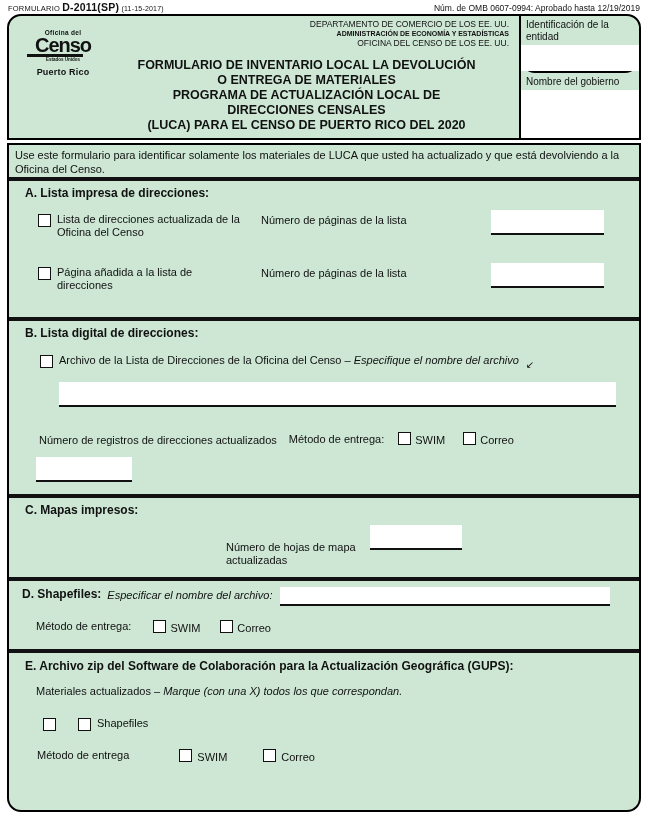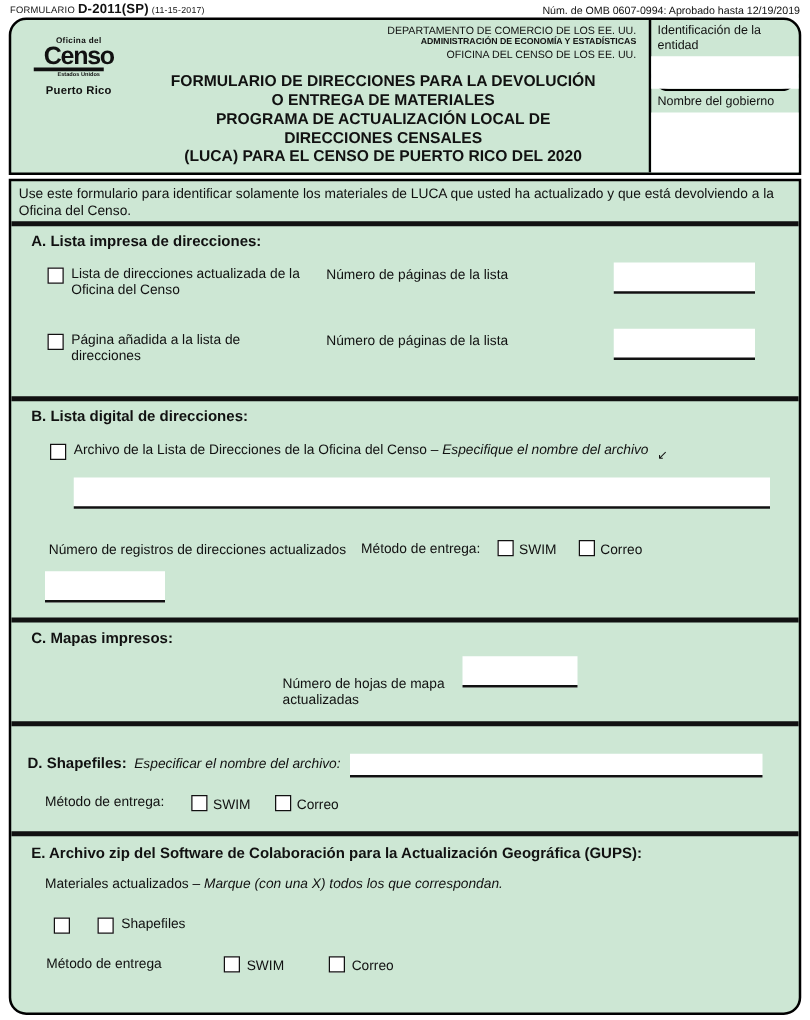--- a/index.html
+++ b/index.html
@@ -33,21 +33,21 @@
   .hr-label { font-size:10px; line-height:12px; padding:3px 4px 2px 5px; }
   .hr-input { flex:1; background:#ffffff; }
 
   
   .main-box { margin:3px 7px 0 7px; height:669px; border:2px solid #000; border-radius:0 0 14px 14px; background:#cde7d4; display:flex; flex-direction:column; overflow:hidden; }
   .sec { border-bottom:4px solid #111; }
   .instructions { height:36px; padding:4px 10px 0 6px; font-size:11px; line-height:13.5px; }
   .sec-a { height:140px; padding-top:5px; }
   .sec-b { height:177px; padding-top:5px; }
   .sec-c { height:83px; padding-top:5px; }
-  .sec-d { height:72px; padding-top:6px;margin-top:16px; }
+  .sec-d { height:72px; padding-top:6px; }
   .sec-e { flex:1; padding-top:6px; border-bottom:none; }
   .sec-title { font-weight:bold; font-size:12px; padding-left:16px; }
 
   .cb { display:inline-block; width:13px; height:13px; background:#fff; border:1.5px solid #111; flex:0 0 13px; margin-top:1px; }
   .row { display:flex; align-items:flex-start; }
   .cb-label { margin-left:6px; font-size:11px; line-height:13px; }
   .flabel { font-size:11px; line-height:13px; }
   .ul-input { background:#fff; border-bottom:2px solid #111; }
   .it { font-style:italic; }
 
@@ -112,21 +112,21 @@
         <div class="logo-bar"></div>
         <div class="logo-estados">Estados Unidos</div>
         <div class="logo-region">Puerto Rico</div>
       </div>
       <div class="dept">
         <div class="dept-l1">DEPARTAMENTO DE COMERCIO DE LOS EE. UU.</div>
         <div class="dept-l2">ADMINISTRACIÓN DE ECONOMÍA Y ESTADÍSTICAS</div>
         <div class="dept-l3">OFICINA DEL CENSO DE LOS EE. UU.</div>
       </div>
       <div class="form-title">
-        <div>FORMULARIO DE DIRECCIONES PARA LA DEVOLUCIÓN</div>
+        <div>FORMULARIO DE INVENTARIO LOCAL LA DEVOLUCIÓN</div>
         <div>O ENTREGA DE MATERIALES</div>
         <div>PROGRAMA DE ACTUALIZACIÓN LOCAL DE</div>
         <div>DIRECCIONES CENSALES</div>
         <div>(LUCA) PARA EL CENSO DE PUERTO RICO DEL 2020</div>
       </div>
     </div>
     <div class="header-right">
       <div class="hr-cell hr-cell1">
         <div class="hr-label">Identificación de la entidad</div>
         <div class="hr-input"></div>

